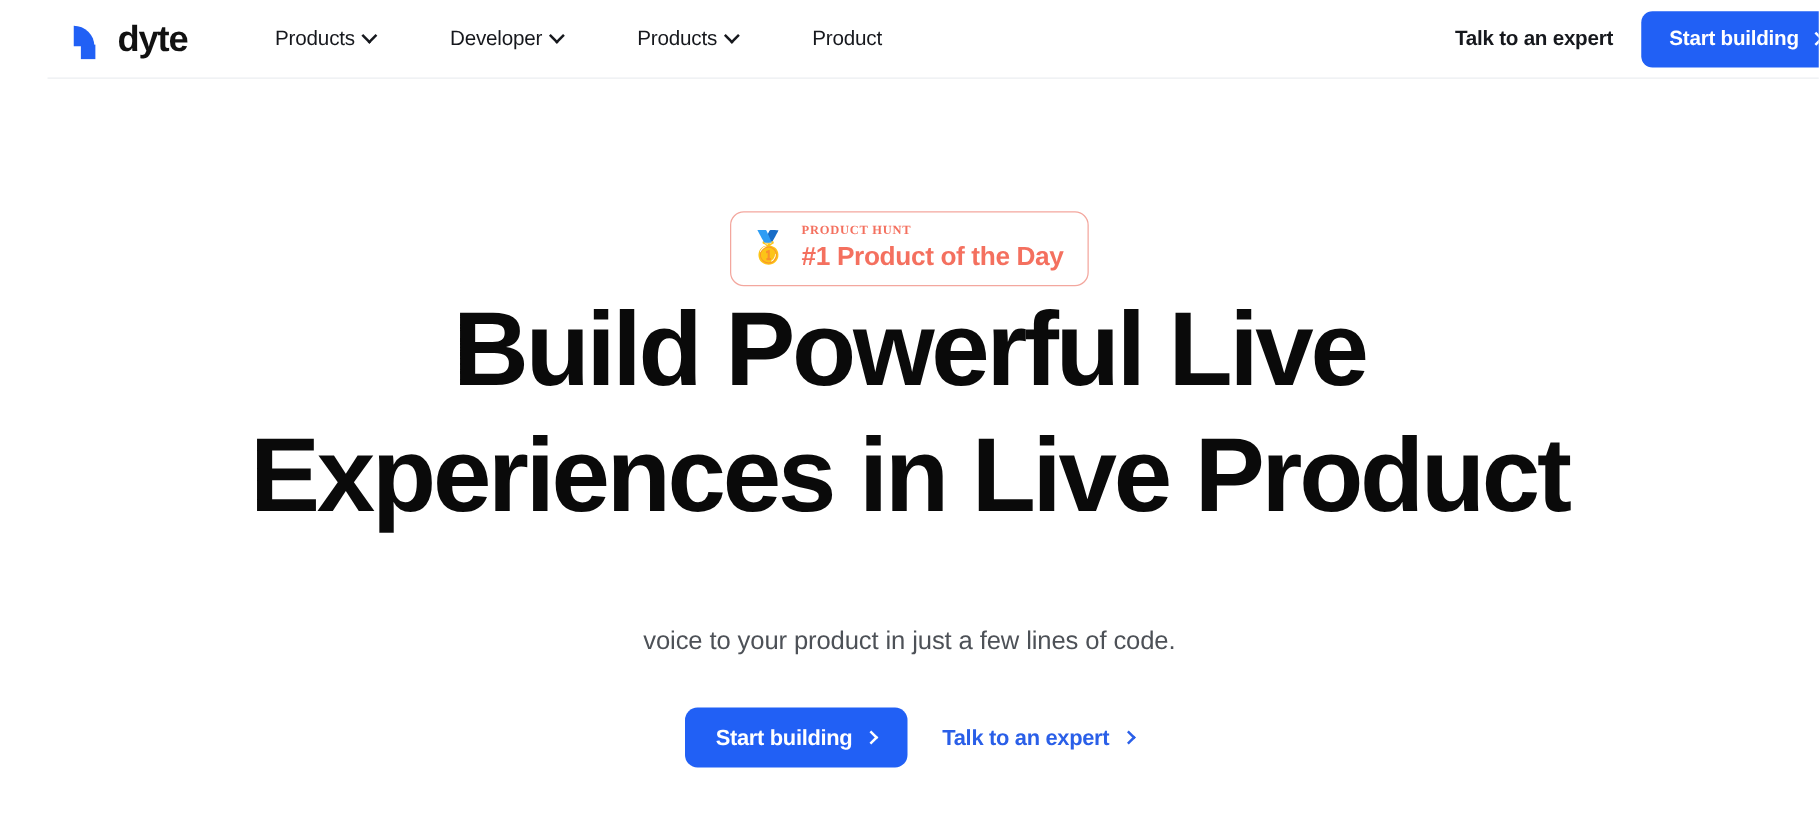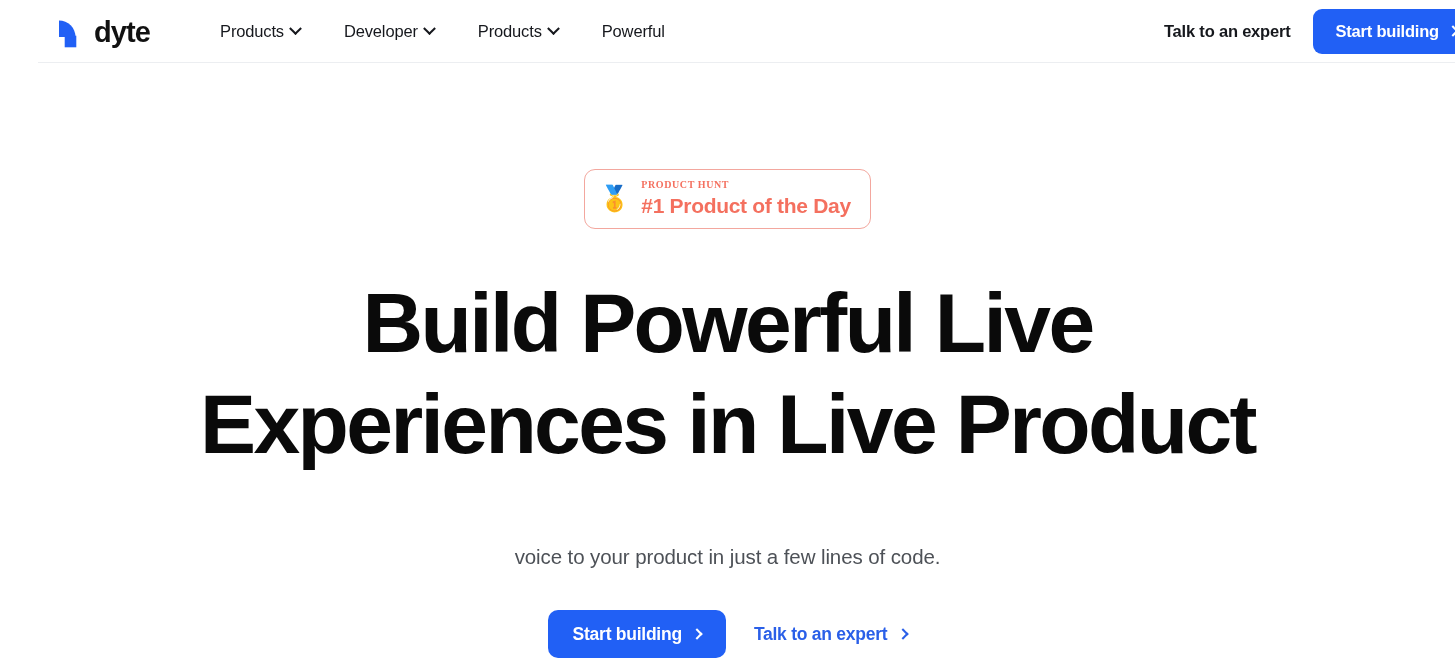--- a/index.html
+++ b/index.html
@@ -49,21 +49,21 @@
     letter-spacing: -0.9px;
     color: #111111;
     line-height: 1;
     position: relative;
     top: 1px;
   }
 
   .main-nav {
     display: flex;
     align-items: center;
-    gap: 0px;
+    gap: 16px;
   }
   .nav-item {
     display: flex;
     align-items: center;
     gap: 7px;
     padding: 8px 22px;
     font-size: 16.5px;
     font-weight: 500;
     color: #16181d;
     cursor: pointer;
@@ -157,21 +157,20 @@
   .ph-title {
     display: block;
     font-size: 21px;
     font-weight: 700;
     letter-spacing: -0.3px;
     color: #f4705f;
     line-height: 1.3;
   }
 
   .hero-title {
-    margin-top: 44px;
     font-size: 84px;
     font-weight: 700;
     letter-spacing: -2.6px;
     line-height: 1.21;
     color: #0a0a0a;
     padding: 0 100px;
   }
 
   .hero-sub {
     margin-top: 36px;
@@ -245,21 +244,21 @@
     </div>
     <div class="nav-item">
       <span>Developer</span>
       <i class="chev-down"></i>
     </div>
     <div class="nav-item">
       <span>Products</span>
       <i class="chev-down"></i>
     </div>
     <div class="nav-item">
-      <span>Powerful</span>
+      <span>Product</span>
     </div>
   </nav>
 
   <div class="header-right">
     <span class="link-expert">Talk to an expert</span>
     <button class="btn-primary">
       <span>Start building</span>
       <i class="chev-right"></i>
     </button>
   </div>

